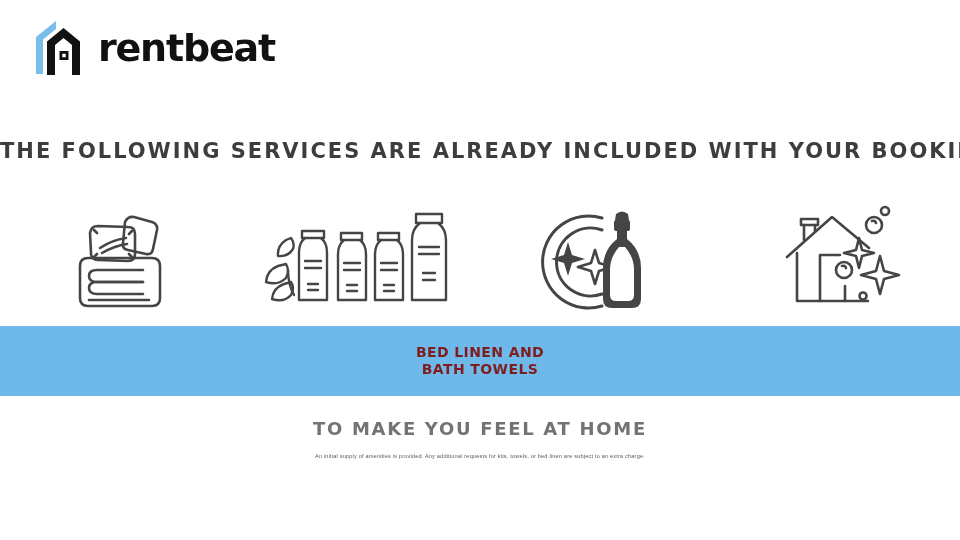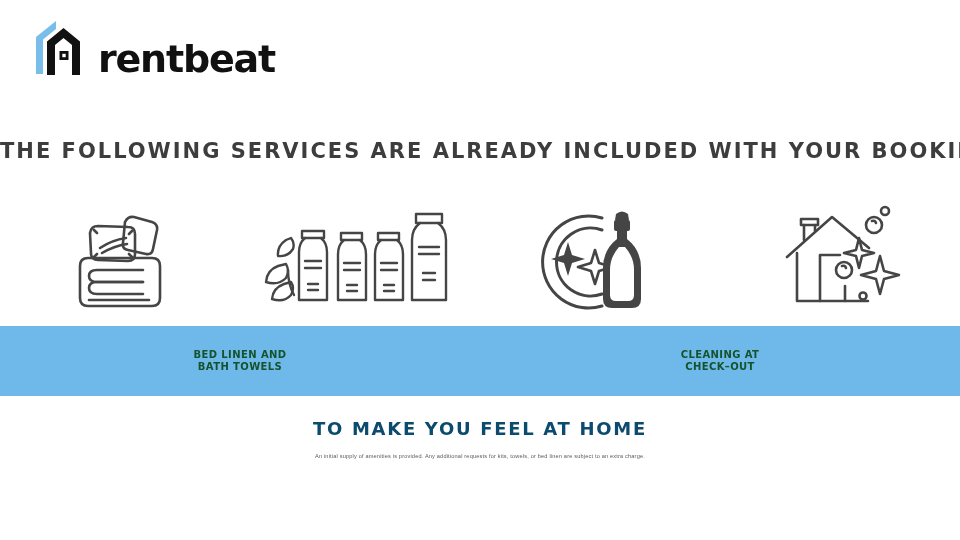--- a/index.html
+++ b/index.html
@@ -18,21 +18,21 @@
     height: 540px;
     background: #ffffff;
   }
 
   
   .logo {
     position: absolute;
     left: 30px;
     top: 18px;
     display: flex;
-    align-items: flex-end;
+    align-items: center;
     gap: 10px;
   }
   .logo-mark { width: 58px; height: 60px; display: block; }
   .logo-word {
     font-family: "DejaVu Sans", sans-serif;
     font-size: 38px;
     font-weight: 700;
     letter-spacing: -1.2px;
     color: #111111;
     line-height: 1;
@@ -82,41 +82,41 @@
   }
   .band-cell {
     flex: 1 1 25%;
     display: flex;
     align-items: center;
     justify-content: center;
     padding: 0 10px;
   }
   .band-label {
     font-family: "DejaVu Sans", sans-serif;
-    font-size: 10px;
+    font-size: 14px;
     font-weight: 700;
     letter-spacing: 0.4px;
-    color: #14532d;
+    color: #7f1d1d;
     text-align: center;
     line-height: 1.22;
     white-space: pre-line;
   }
 
   
   .tagline {
     position: absolute;
     top: 418px;
     left: 0;
     width: 960px;
     text-align: center;
     font-family: "DejaVu Sans", sans-serif;
     font-size: 18px;
     font-weight: 700;
     letter-spacing: 1.7px;
-    color: #0c4a6e;
+    color: #737373;
     white-space: nowrap;
   }
   .fineprint {
     position: absolute;
     top: 453px;
     left: 0;
     width: 960px;
     text-align: center;
     font-family: "Liberation Sans", sans-serif;
     font-size: 5.6px;
@@ -251,22 +251,18 @@
       </span>
     </div>
 
   </div>
 
   <div class="band">
     <div class="band-cell">
       <span class="band-label">BED LINEN AND
 BATH TOWELS</span>
     </div>
-    <div class="band-cell">
-      <span class="band-label">CLEANING AT
-CHECK–OUT</span>
-    </div>
   </div>
 
   <div class="tagline">TO MAKE YOU FEEL AT HOME</div>
   <div class="fineprint">An initial supply of amenities is provided. Any additional requests for kits, towels, or bed linen are subject to an extra charge.</div>
 
 </div>
 
 </body></html>

